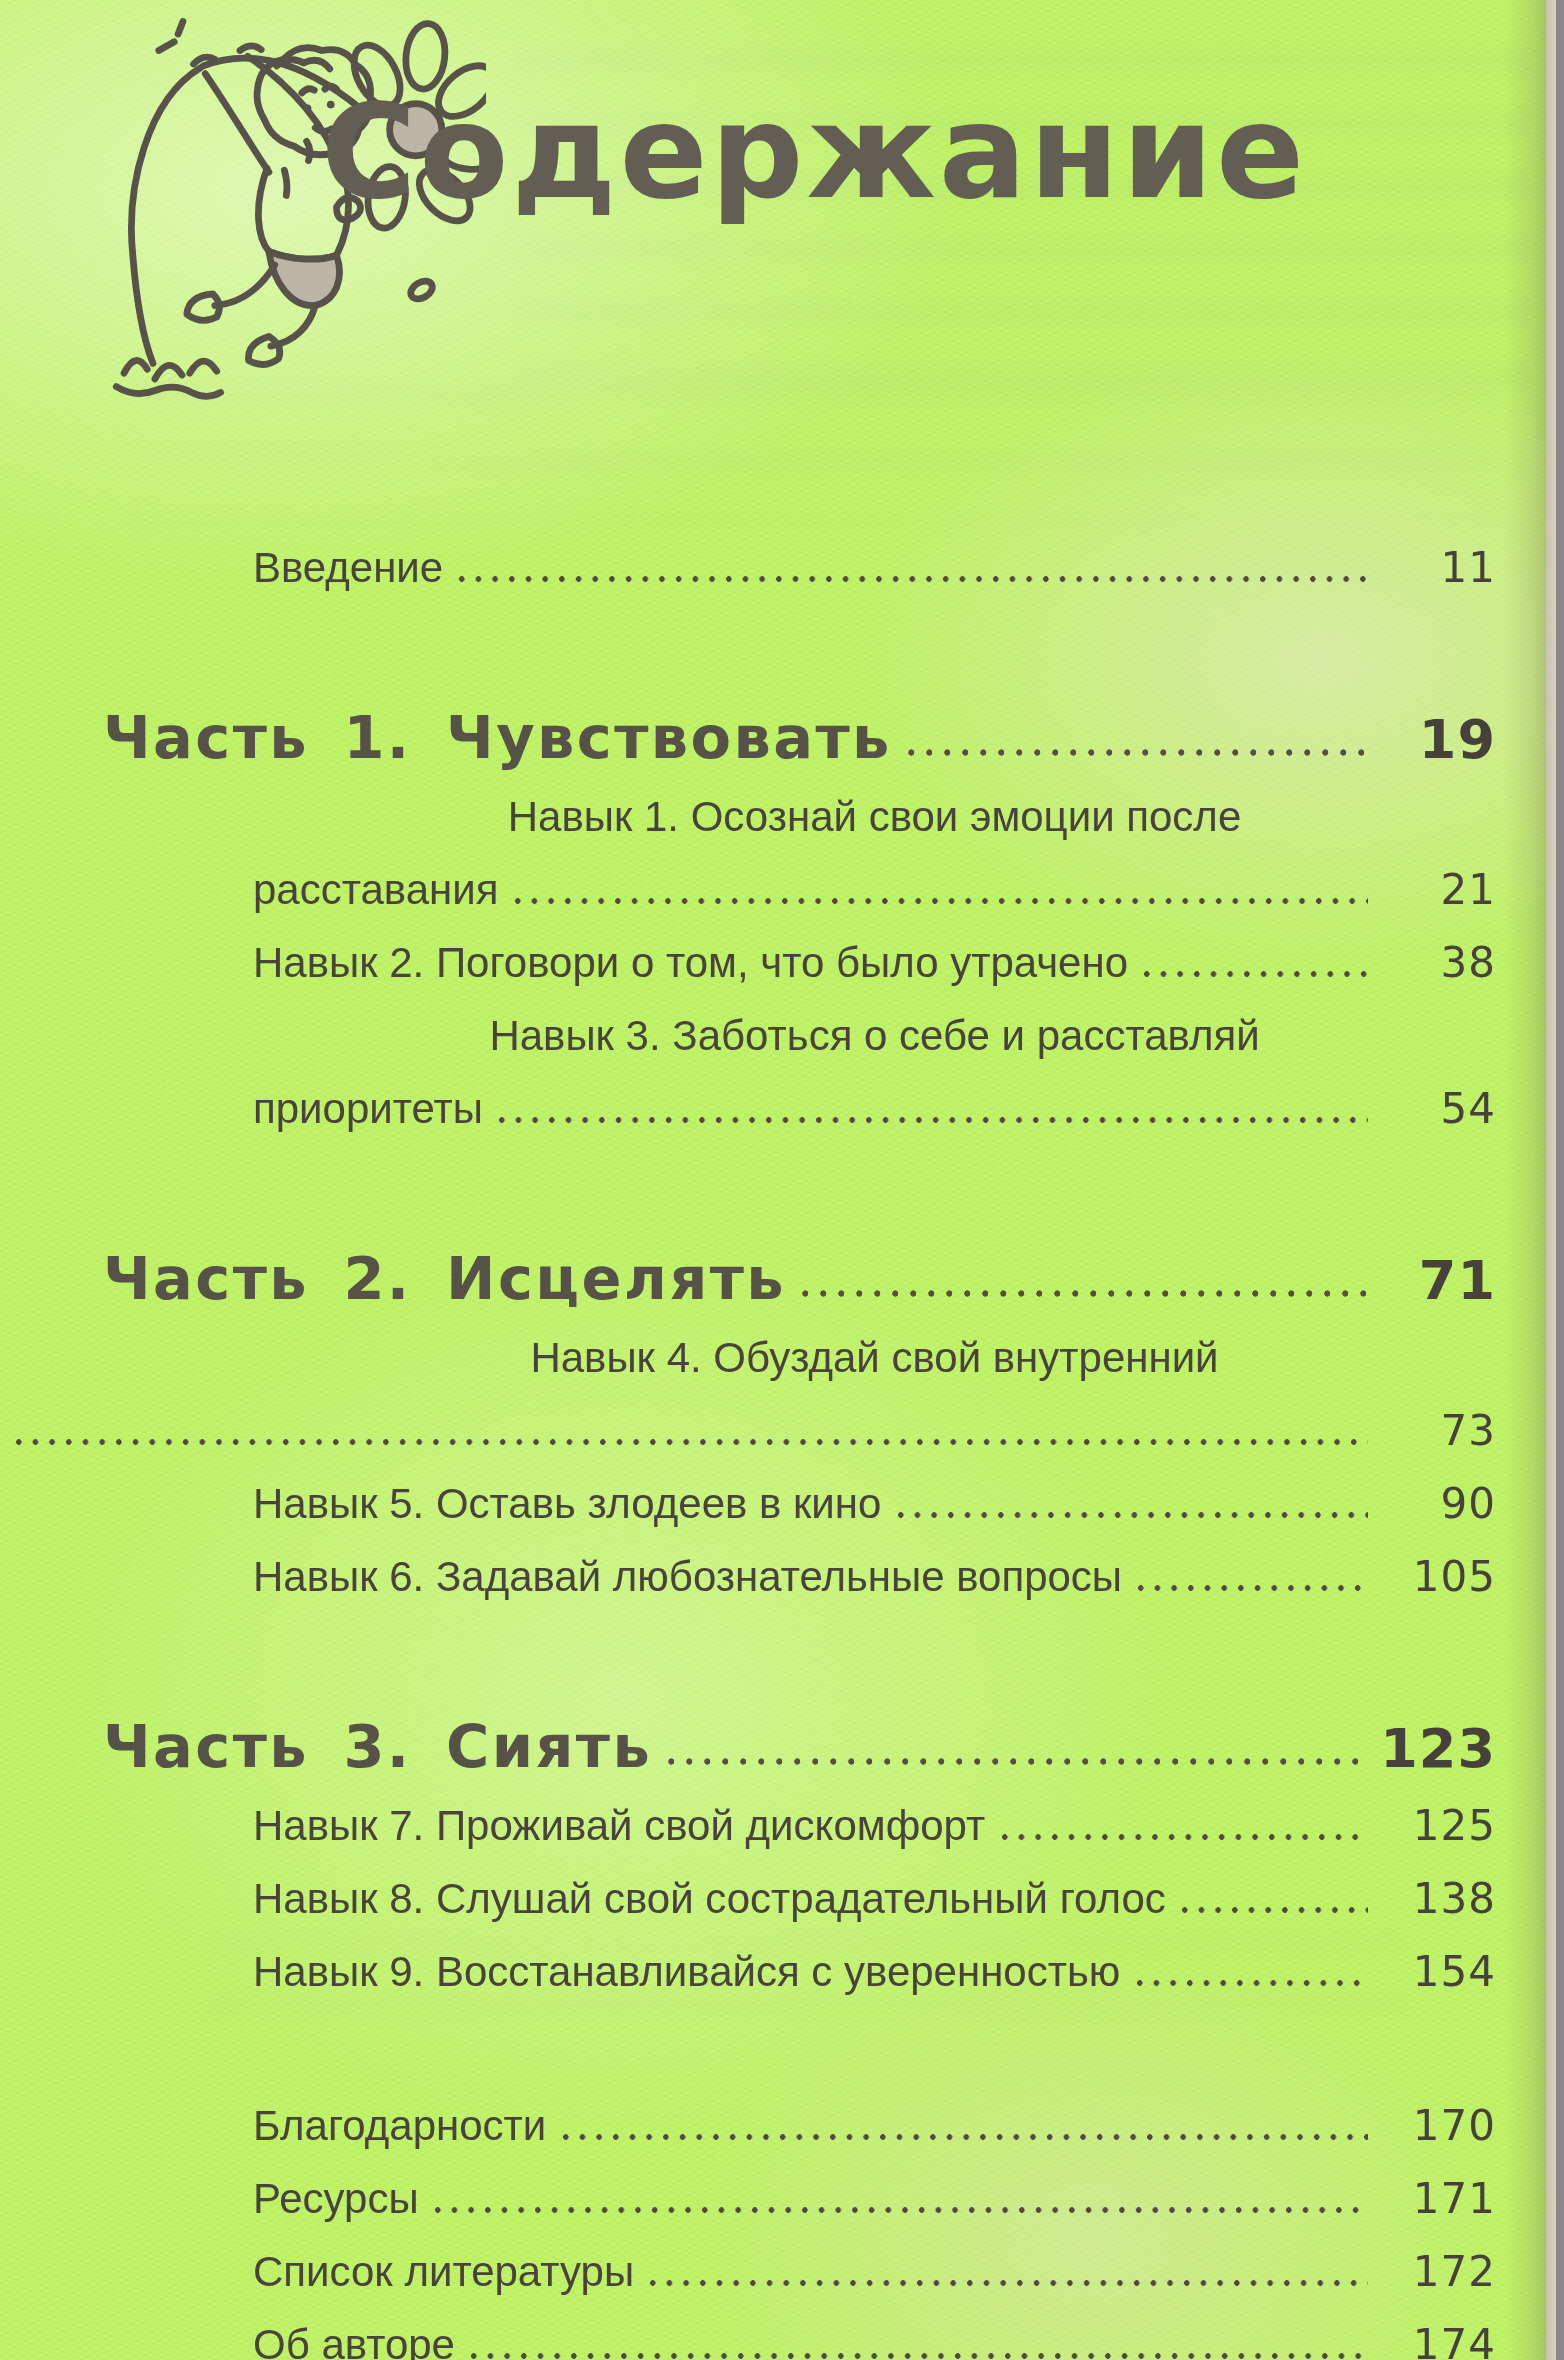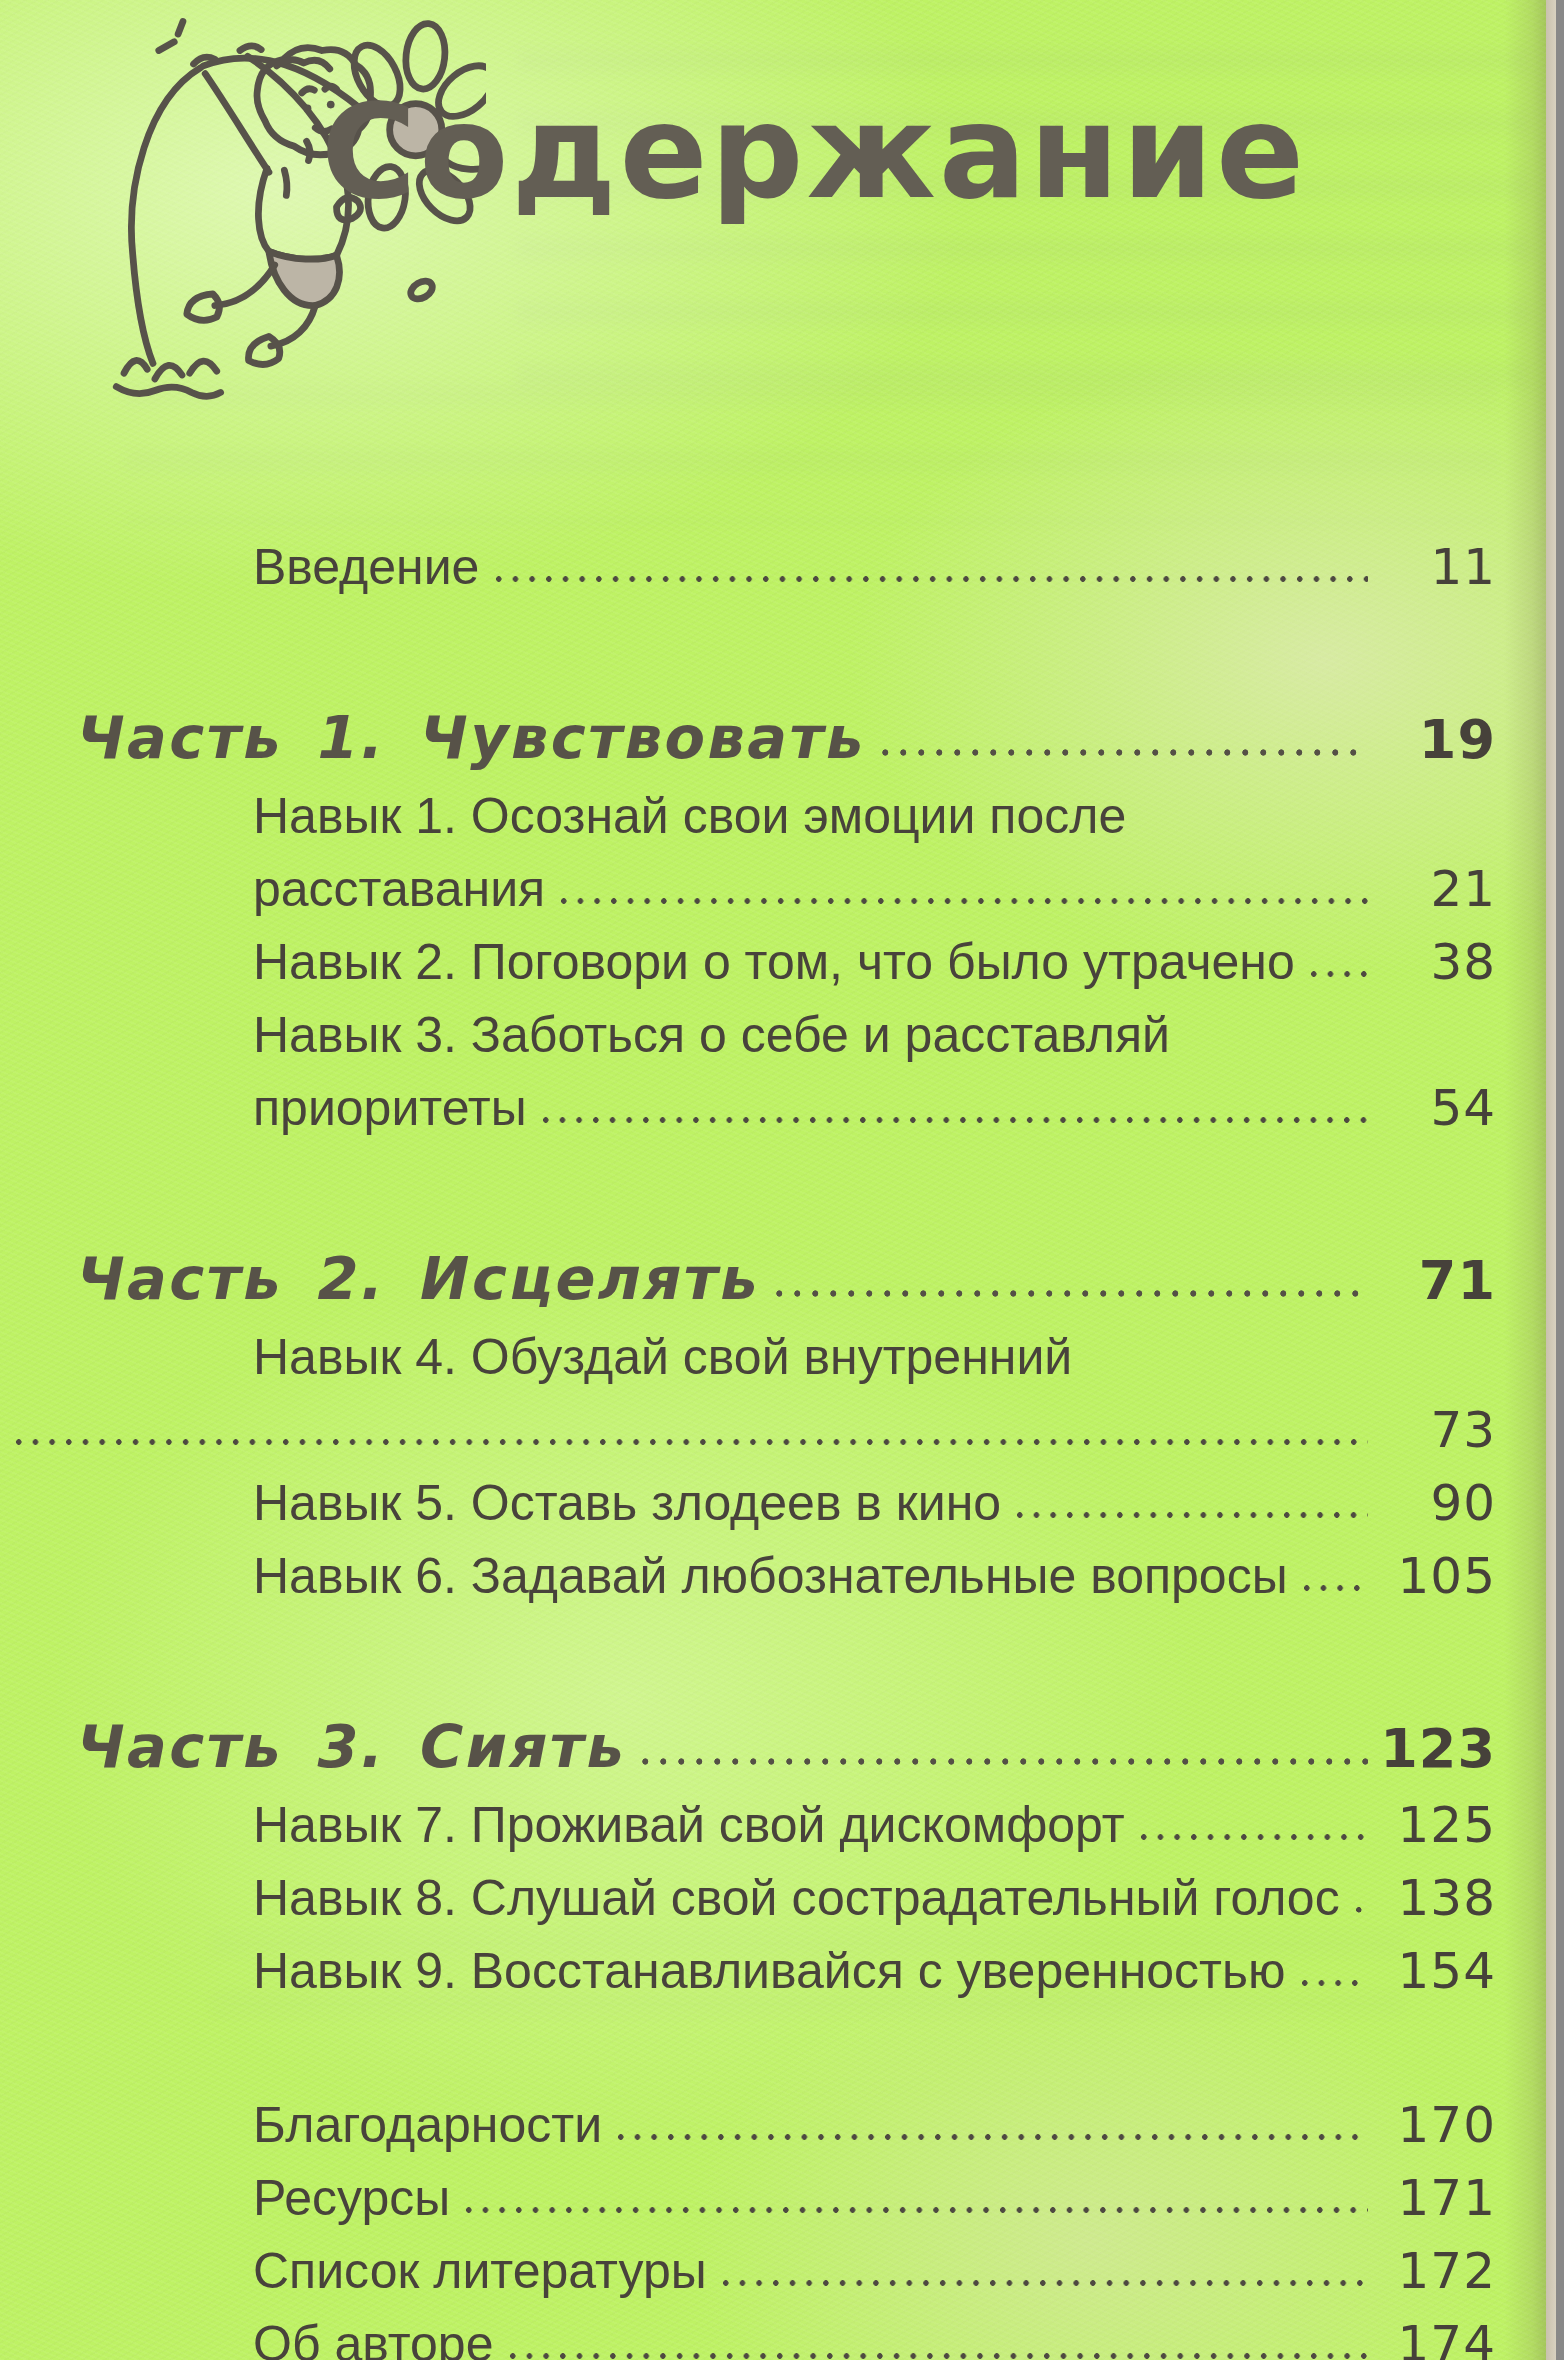--- a/index.html
+++ b/index.html
@@ -42,31 +42,31 @@
   .title{
     position:absolute;left:321px;top:80px;z-index:2;margin:0;
     font-family:"DejaVu Sans",sans-serif;font-weight:bold;
     font-size:130px;line-height:1.12;letter-spacing:2.9px;
     color:#635e54;
   }
   .toc{position:absolute;left:0;top:531px;width:1496px;z-index:2;}
   .toc-row{display:block;}
   .toc-line{display:flex;align-items:baseline;}
   .entry .toc-line{
-    font-size:50px;line-height:73px;color:#48433b;
+    font-size:42px;line-height:73px;color:#48433b;justify-content:center;
   }
   .entry .label{padding-left:253px;white-space:nowrap;}
   .entry .cont .label{}
   .part{margin-top:48px;}
   .part .toc-line{
     font-family:"DejaVu Sans",sans-serif;font-weight:bold;
     font-size:59px;line-height:80px;letter-spacing:2.4px;word-spacing:11.5px;
     color:#575248;
   }
-  .part .label{padding-left:77px;white-space:nowrap;font-style:italic;}
+  .part .label{padding-left:103px;white-space:nowrap;}
   .gap-large{margin-top:81px;}
   .dots{
     flex:1 1 auto;height:7.6px;align-self:flex-end;
     margin:0 5.7px 21px 15.3px;
     background-image:radial-gradient(circle at 3.8px 3.8px, #4e4941 2.4px, rgba(0,0,0,0) 3px);
     background-size:16.7px 7.6px;background-repeat:repeat-x;
   }
   .part .dots{margin-bottom:23px;height:8.6px;
     background-image:radial-gradient(circle at 4.3px 4.3px, #555046 2.7px, rgba(0,0,0,0) 3.3px);
     background-size:18px 8.6px;}

